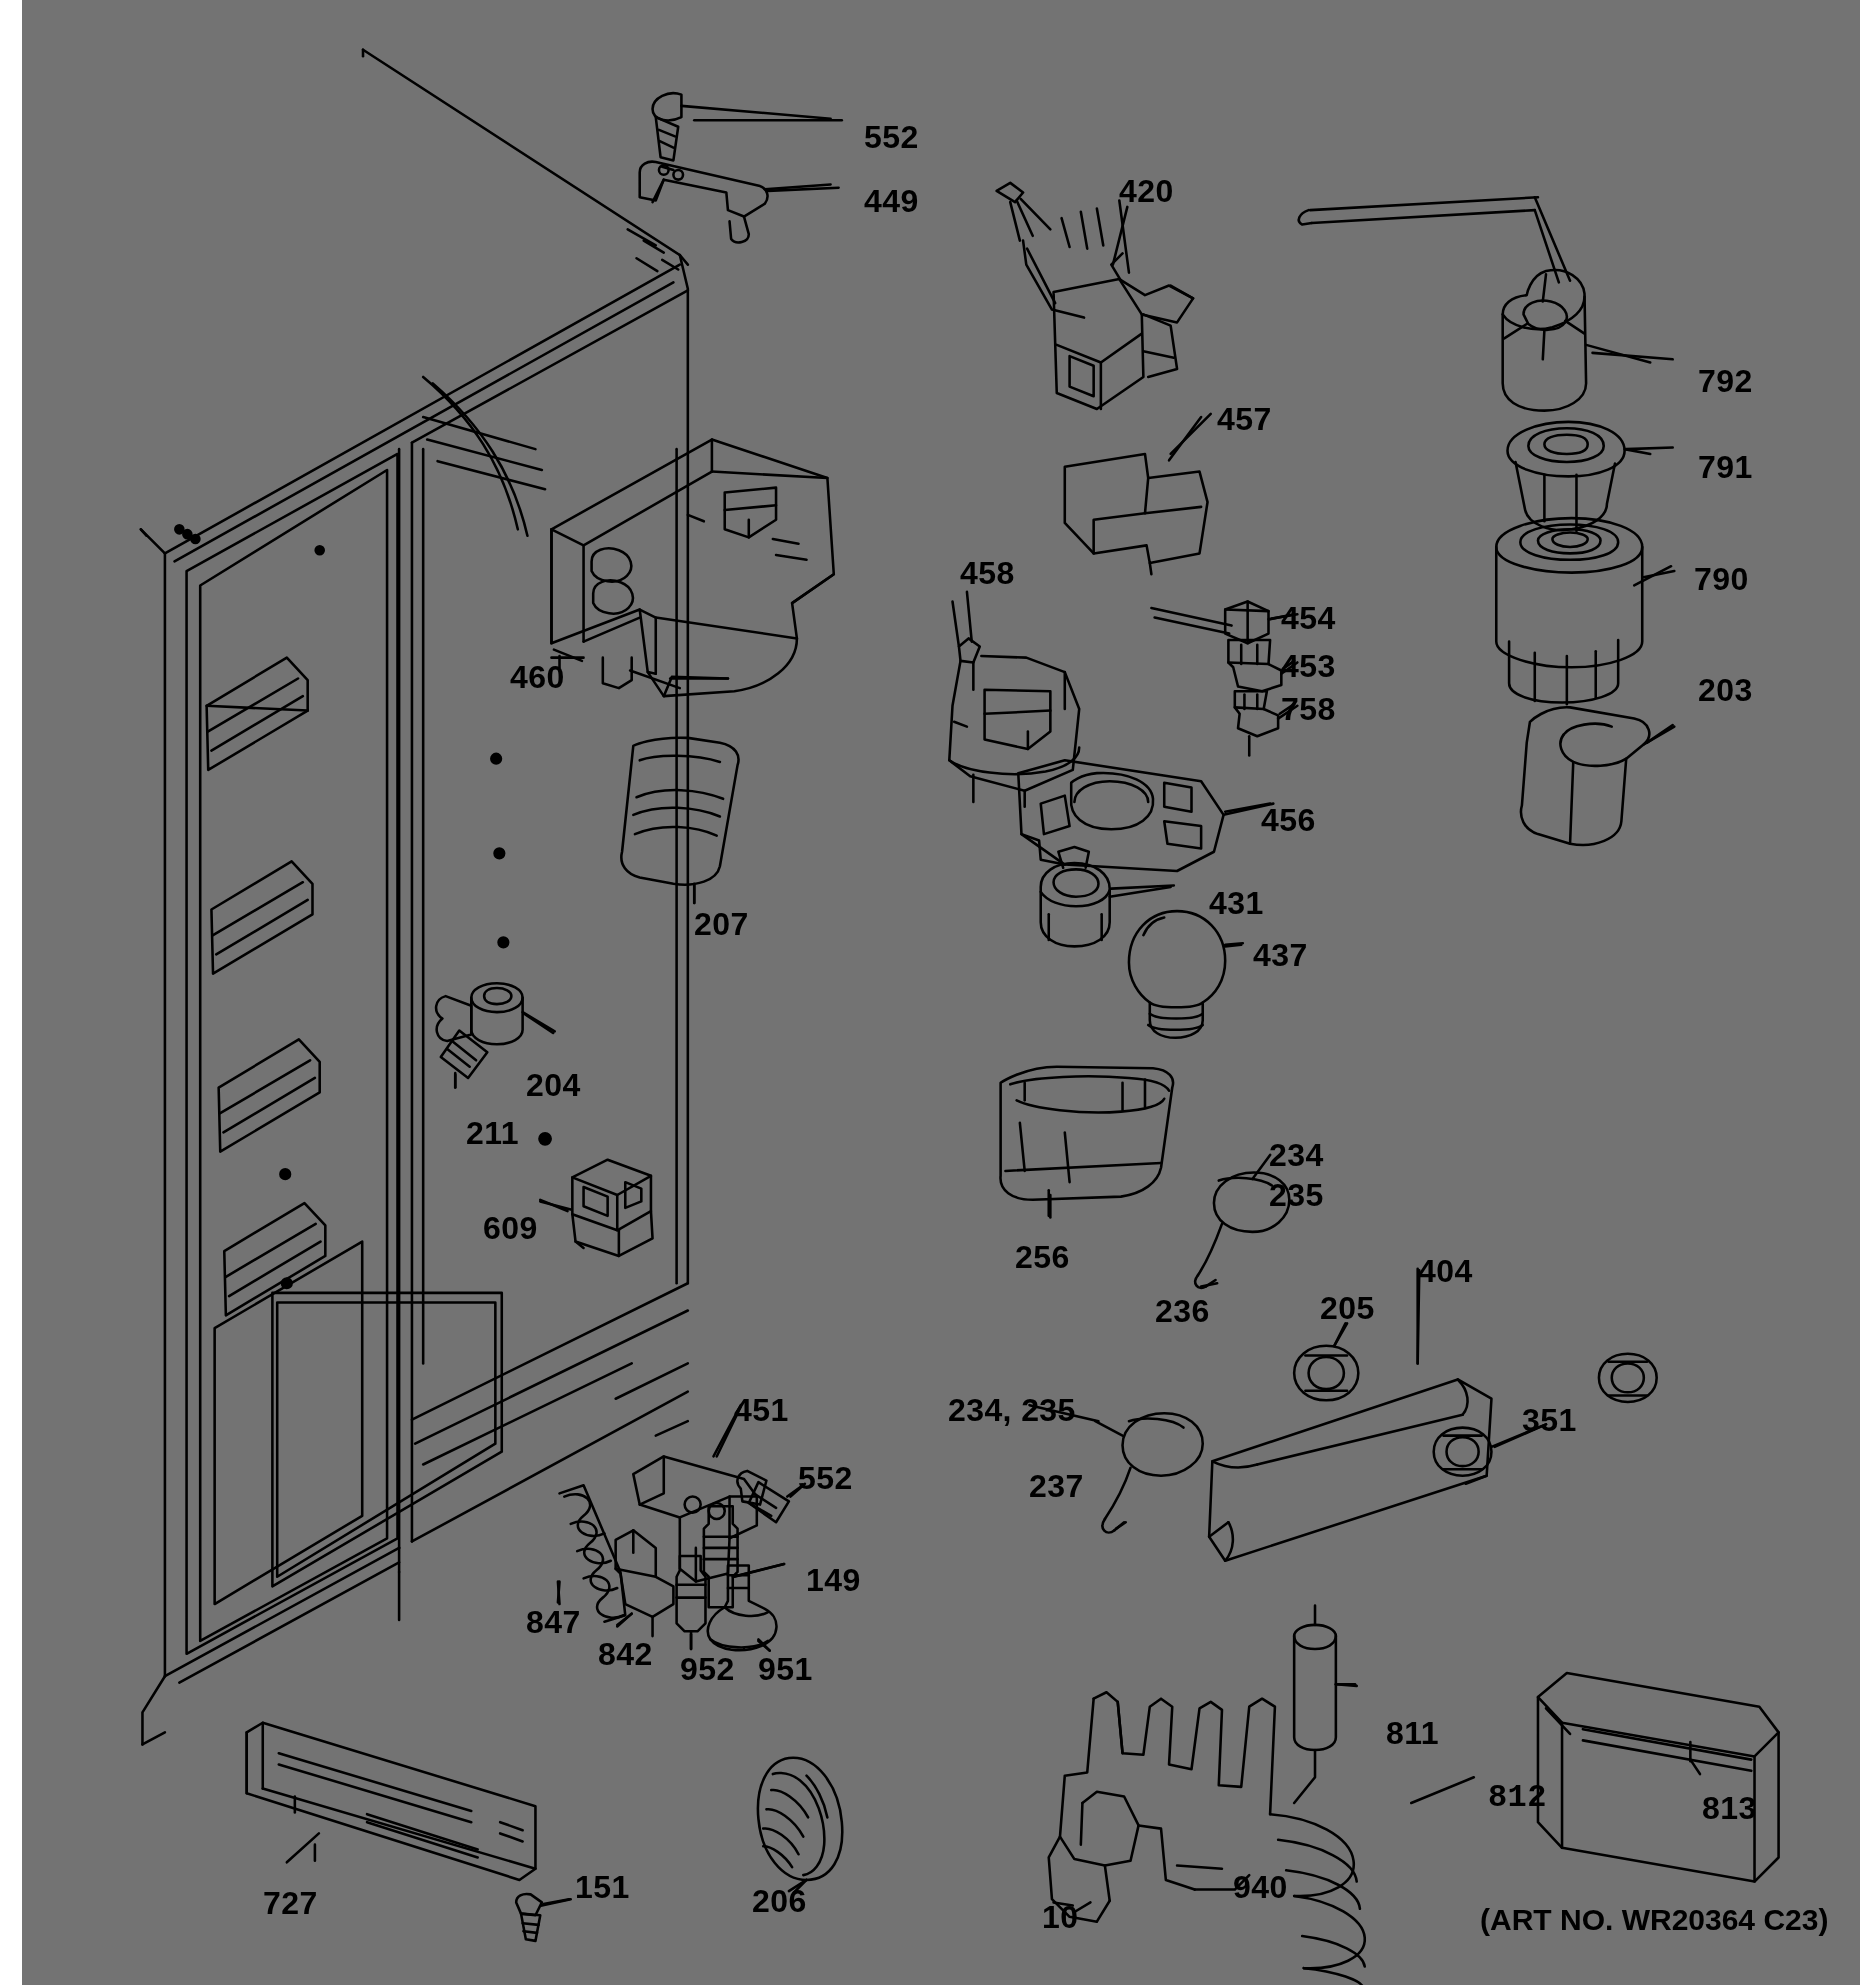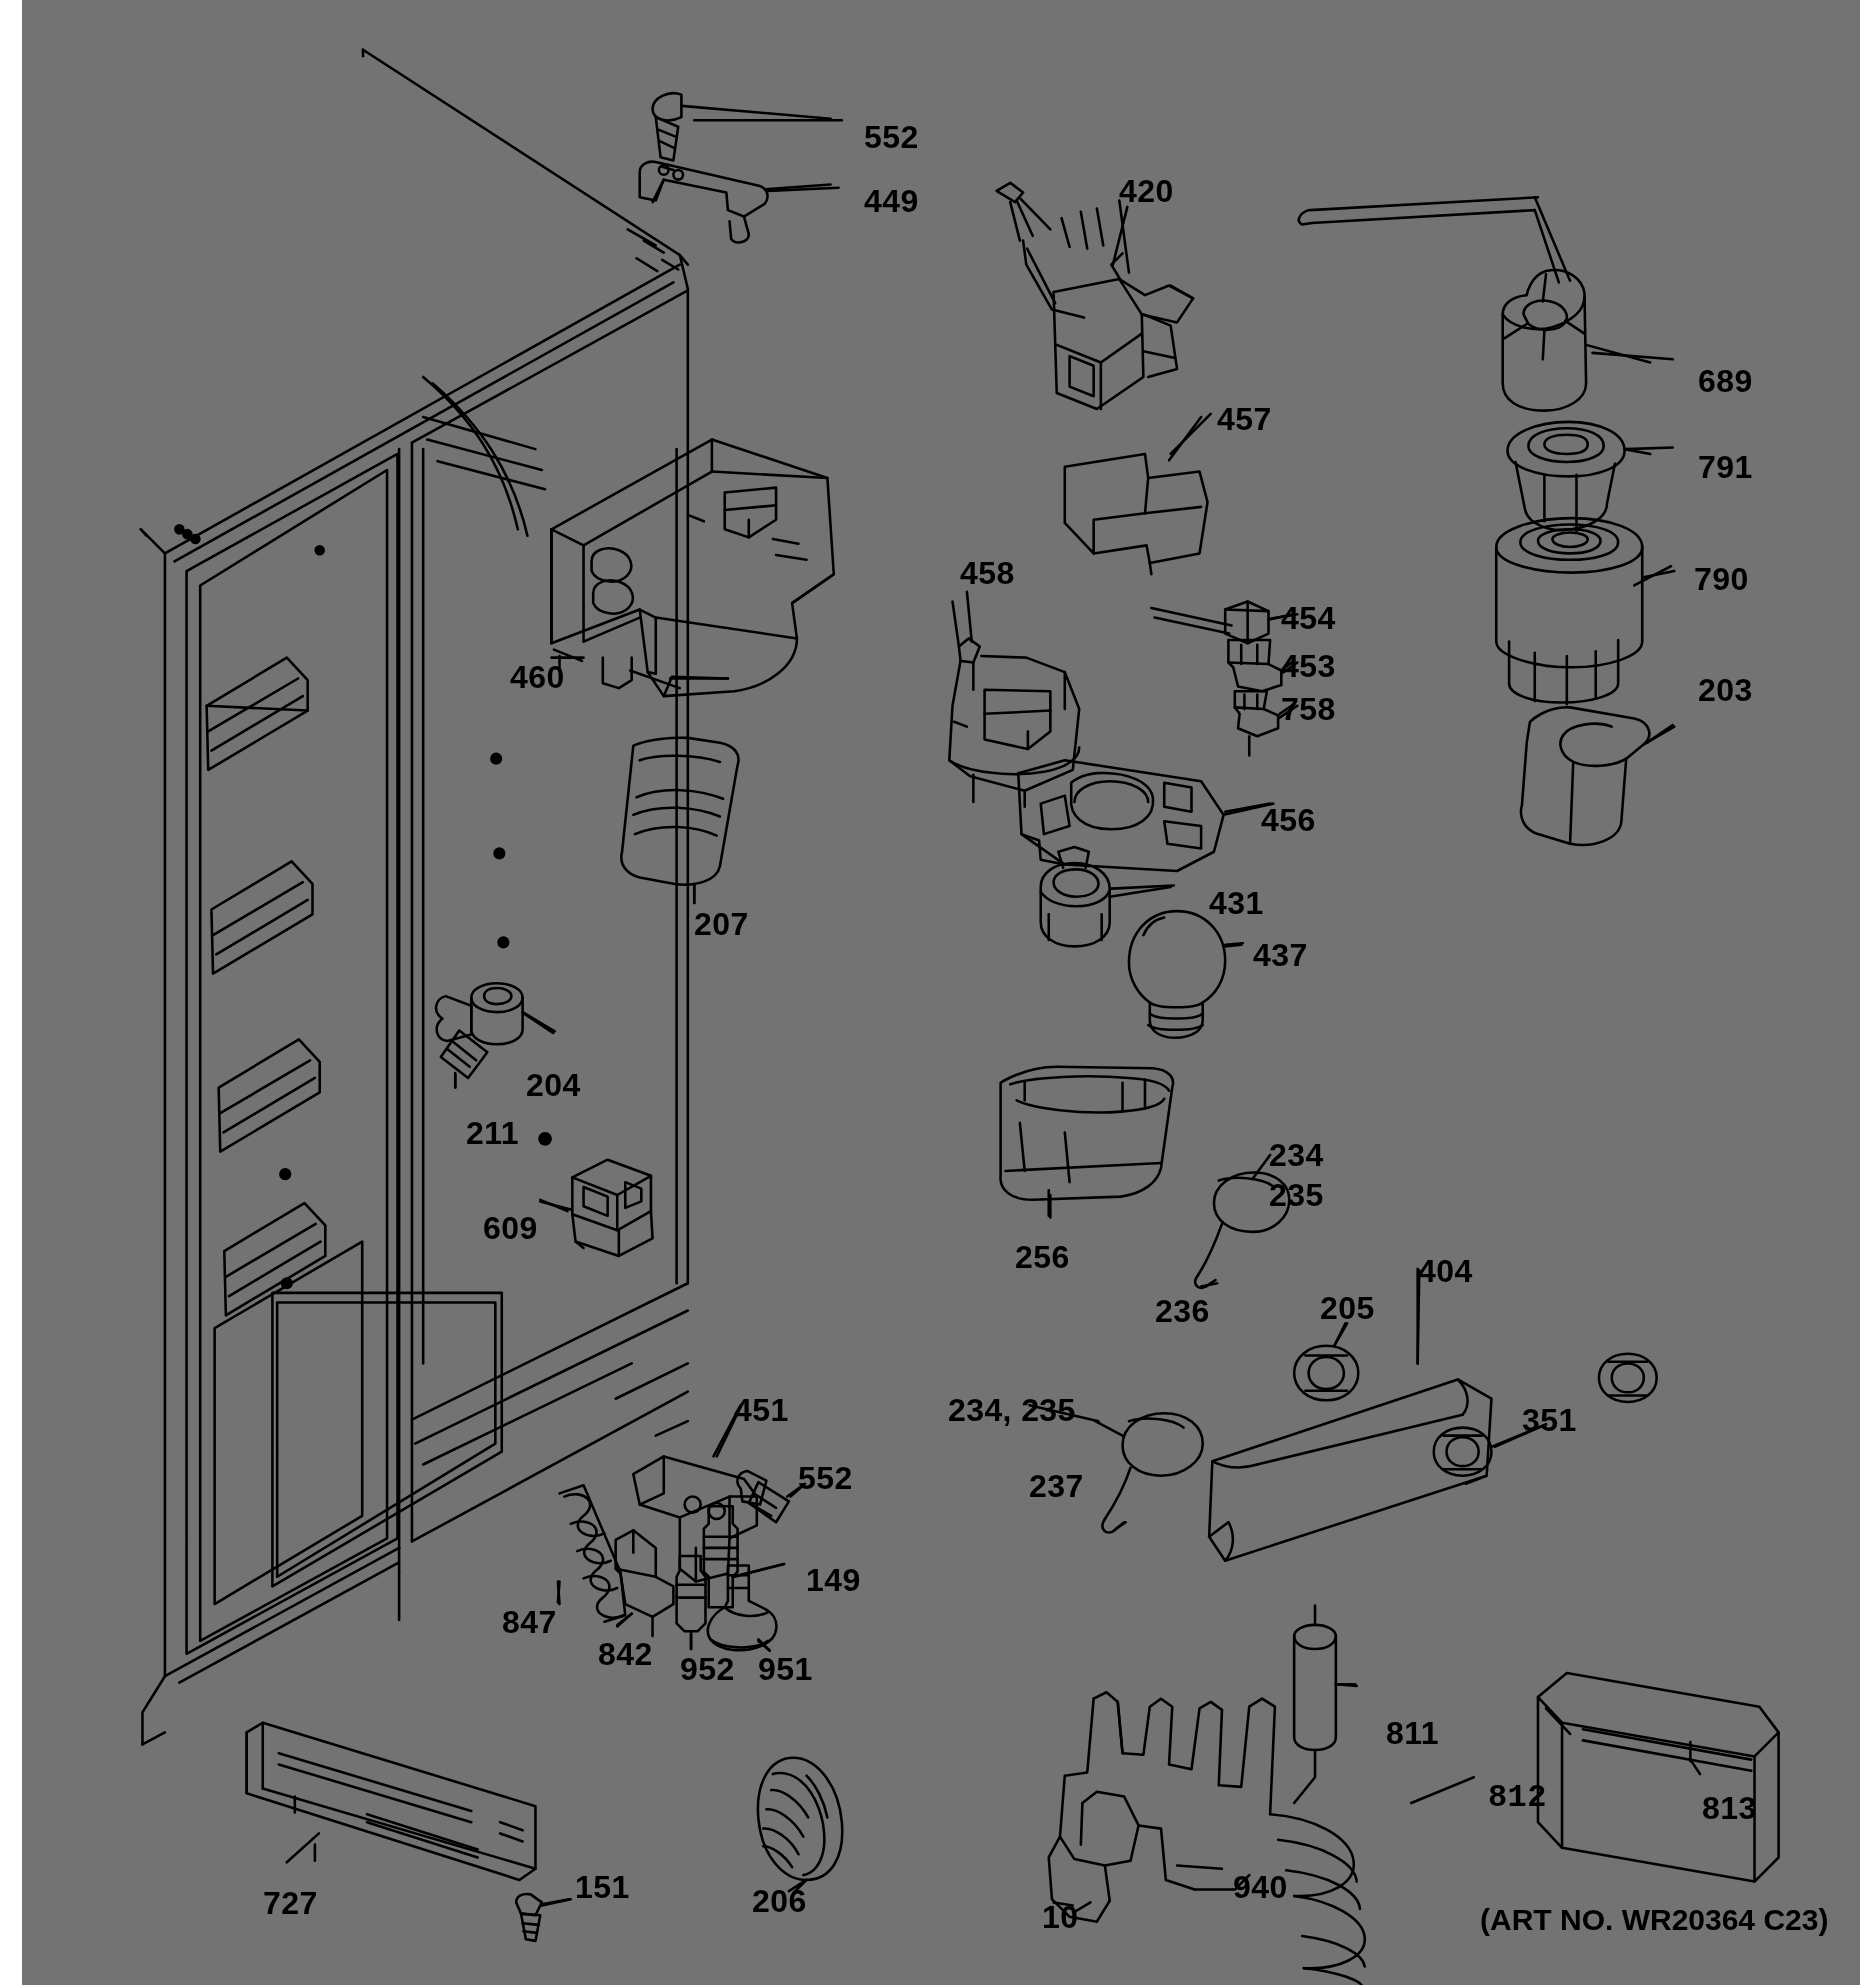--- a/index.html
+++ b/index.html
@@ -587,21 +587,21 @@
         <path d="M956 2358 L978 2344"></path>
         <path d="M1496 2330 L1440 2326"></path>
         <path d="M1310 2376 L1286 2372"></path>
       </g>
     </g>
   </svg>
 
   <div class="callout" style="left:842px; top:119px;">552</div>
   <div class="callout" style="left:842px; top:183px;">449</div>
   <div class="callout" style="left:1097px; top:173px;">420</div>
-  <div class="callout" style="left:1676px; top:363px;">689</div>
+  <div class="callout" style="left:1676px; top:363px;">792</div>
   <div class="callout" style="left:1195px; top:401px;">457</div>
   <div class="callout" style="left:1676px; top:449px;">791</div>
   <div class="callout" style="left:938px; top:555px;">458</div>
   <div class="callout" style="left:1259px; top:600px;">454</div>
   <div class="callout" style="left:1672px; top:561px;">790</div>
   <div class="callout" style="left:1259px; top:648px;">453</div>
   <div class="callout" style="left:488px; top:659px;">460</div>
   <div class="callout" style="left:1259px; top:691px;">758</div>
   <div class="callout" style="left:1676px; top:672px;">203</div>
   <div class="callout" style="left:1239px; top:802px;">456</div>
@@ -616,21 +616,21 @@
   <div class="callout" style="left:993px; top:1239px;">256</div>
   <div class="callout" style="left:1133px; top:1293px;">236</div>
   <div class="callout" style="left:1396px; top:1253px;">404</div>
   <div class="callout" style="left:1298px; top:1290px;">205</div>
   <div class="callout" style="left:926px; top:1392px;">234, 235</div>
   <div class="callout" style="left:1500px; top:1402px;">351</div>
   <div class="callout" style="left:712px; top:1392px;">451</div>
   <div class="callout" style="left:776px; top:1460px;">552</div>
   <div class="callout" style="left:1007px; top:1468px;">237</div>
   <div class="callout" style="left:784px; top:1562px;">149</div>
-  <div class="callout" style="left:480px; top:1604px;">847</div>
+  <div class="callout" style="left:504px; top:1604px;">847</div>
   <div class="callout" style="left:576px; top:1636px;">842</div>
   <div class="callout" style="left:658px; top:1651px;">952</div>
   <div class="callout" style="left:736px; top:1651px;">951</div>
   <div class="callout" style="left:1364px; top:1715px;">811</div>
   <div class="callout" style="left:1466px; top:1779px;font-family:Liberation Mono, monospace;">812</div>
   <div class="callout" style="left:1680px; top:1790px;">813</div>
   <div class="callout" style="left:241px; top:1885px;text-align:right;">727</div>
   <div class="callout" style="left:553px; top:1869px;">151</div>
   <div class="callout" style="left:730px; top:1883px;">206</div>
   <div class="callout" style="left:1211px; top:1869px;">940</div>

